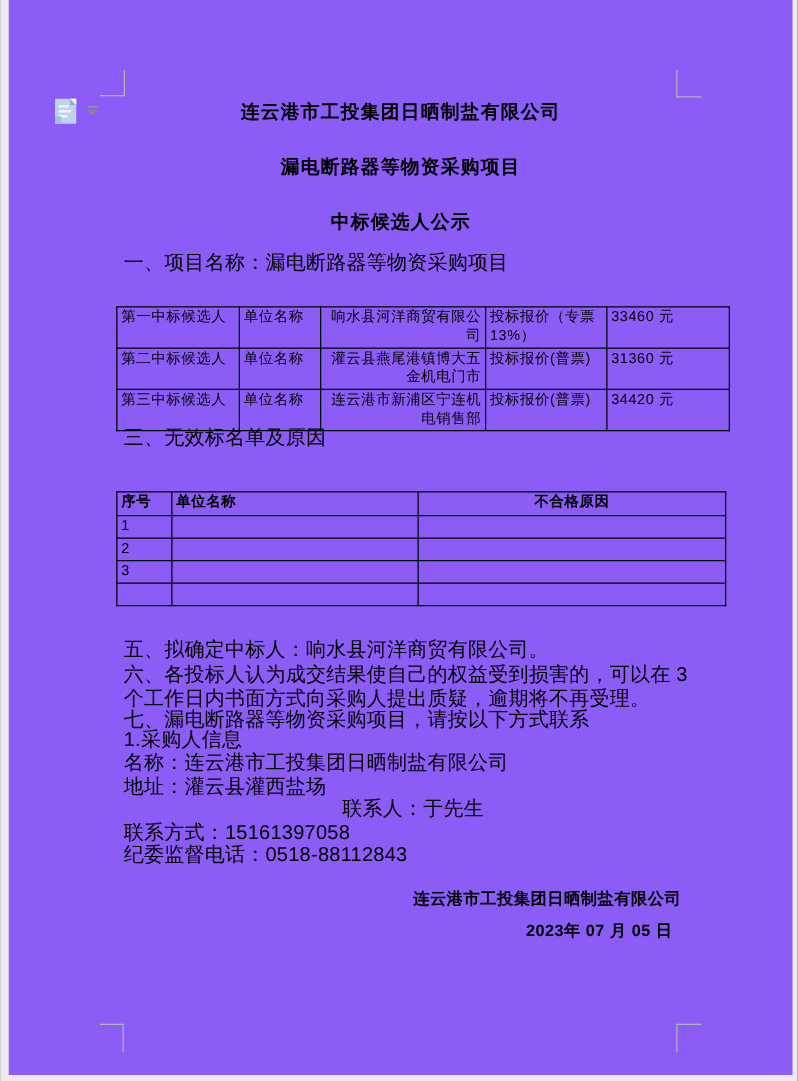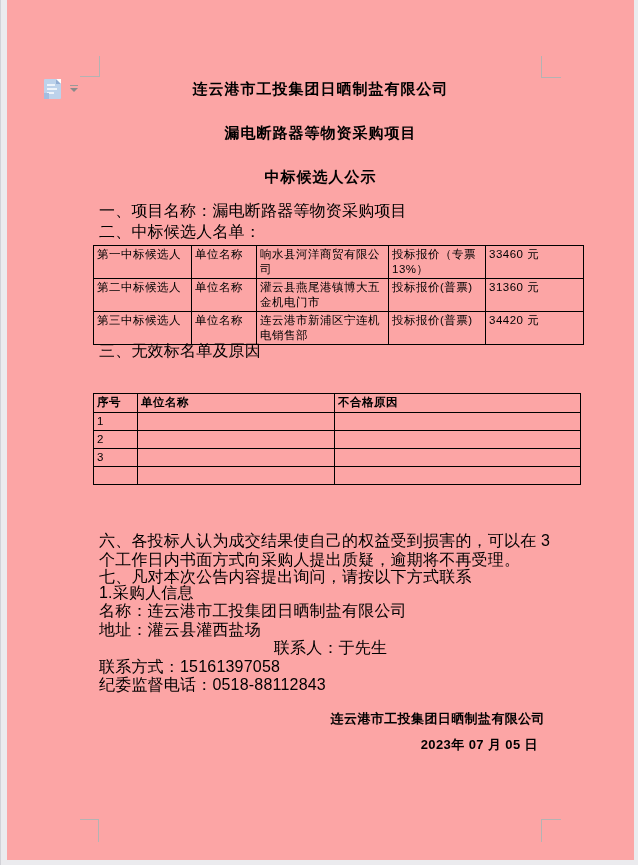--- a/index.html
+++ b/index.html
@@ -7,21 +7,21 @@
     width:638px; height:865px;
     background:#ebebee;
     font-family:"Liberation Sans", sans-serif;
     color:#000;
     overflow:hidden;
   }
   .viewport { position:relative; width:638px; height:865px; }
   .viewport .left-edge { position:absolute; left:0; top:0; width:1px; height:865px; background:#d2d2d7; }
   .page {
     position:absolute; left:7px; top:0; width:627px; height:860px;
-    background:#fca5a5;
+    background:#8b5cf6;
   }
   
   .crop { position:absolute; border:0 solid #b3b3b3; }
   .crop-tl { left:73px; top:56px; width:19px; height:20px; border-right-width:1px; border-bottom-width:1px; }
   .crop-tr { left:534px; top:56px; width:19px; height:21px; border-left-width:1px; border-bottom-width:1px; }
   .crop-bl { left:73px; top:819px; width:18px; height:22px; border-right-width:1px; border-top-width:1px; }
   .crop-br { left:534px; top:819px; width:19px; height:22px; border-left-width:1px; border-top-width:1px; }
   
   .paste-btn { position:absolute; left:37px; top:79px; width:34px; height:22px; cursor:pointer; }
   .clipboard { position:absolute; left:0; top:0; width:17px; height:20px; background:#bdd2eb; border-radius:1px; }
@@ -48,29 +48,29 @@
   .c0 { top:585px; } .c1 { top:603px; } .c2 { top:622px; }
   .c3 { top:640px;text-align:center; } .c4 { top:659px; } .c5 { top:677px; }
   
   table { position:absolute; border-collapse:collapse; table-layout:fixed; }
   td { border:1px solid #000; font-size:11.5px; letter-spacing:0.5px;
        line-height:15px; vertical-align:top; padding:1px 3px; overflow:hidden; word-break:break-all; }
   .tbl-candidates { left:86px; top:245px; width:455px; }
   .tbl-candidates tr { height:32px; }
   .tbl-candidates .col-rank { width:91px; }
   .tbl-candidates .col-label { width:58px; }
-  .tbl-candidates .col-company { width:125px; }
+  .tbl-candidates .col-company { width:125px;text-align:right; }
   .tbl-candidates .col-pricelabel { width:90px; }
   .tbl-candidates .col-price { width:91px;margin-top:21px; }
   .tbl-invalid { left:86px; top:393px; width:466px; }
   .tbl-invalid tr { height:18px; }
   .tbl-invalid tr.hdr { height:19px; }
   .tbl-invalid .col-no { width:37px; }
   .tbl-invalid .col-unit { width:190px; }
-  .tbl-invalid .col-reason { width:239px; }
+  .tbl-invalid .col-reason { width:239px;text-align:center; }
   .tbl-invalid .hdr td { font-weight:bold; }
   
   .footer-block { position:absolute; left:92px; top:710px; width:446px; text-align:right;
      font-weight:bold; font-size:13px; letter-spacing:0.4px; }
   .footer-company { margin:0; }
   .footer-date { margin:8px 7px 0 0; }
 </style>
 </head>
 <body>
 
@@ -96,21 +96,20 @@
         <div class="bar"></div>
         <div class="tri"></div>
       </div>
     </div>
 
     <div class="title-line t1">连云港市工投集团日晒制盐有限公司</div>
     <div class="title-line t2">漏电断路器等物资采购项目</div>
     <div class="title-line t3">中标候选人公示</div>
 
     <div class="body-line p1">一、项目名称：漏电断路器等物资采购项目</div>
-    <div class="body-line p2">二、中标候选人名单：</div>
 
     <table class="tbl-candidates">
       <tbody>
         <tr>
           <td class="col-rank">第一中标候选人</td>
           <td class="col-label">单位名称</td>
           <td class="col-company">响水县河洋商贸有限公司</td>
           <td class="col-pricelabel">投标报价（专票13%）</td>
           <td class="col-price">33460 元</td>
         </tr>
@@ -156,22 +155,23 @@
           <td></td>
         </tr>
         <tr>
           <td></td>
           <td></td>
           <td></td>
         </tr>
       </tbody>
     </table>
 
+    <div class="body-line p5">五、拟确定中标人：响水县河洋商贸有限公司。</div>
     <div class="body-line p6">六、各投标人认为成交结果使自己的权益受到损害的，可以在 3 个工作日内书面方式向采购人提出质疑，逾期将不再受理。</div>
-    <div class="body-line p7">七、凡对本次公告内容提出询问，请按以下方式联系</div>
+    <div class="body-line p7">七、漏电断路器等物资采购项目，请按以下方式联系</div>
 
     <div class="body-line c0">1.采购人信息</div>
     <div class="body-line c2">地址：灌云县灌西盐场</div>
     <div class="body-line c1">名称：连云港市工投集团日晒制盐有限公司</div>
     <div class="body-line c3">联系人：于先生</div>
     <div class="body-line c4">联系方式：15161397058</div>
     <div class="body-line c5">纪委监督电话：0518-88112843</div>
 
     <div class="footer-block">
       <div class="footer-company">连云港市工投集团日晒制盐有限公司</div>

